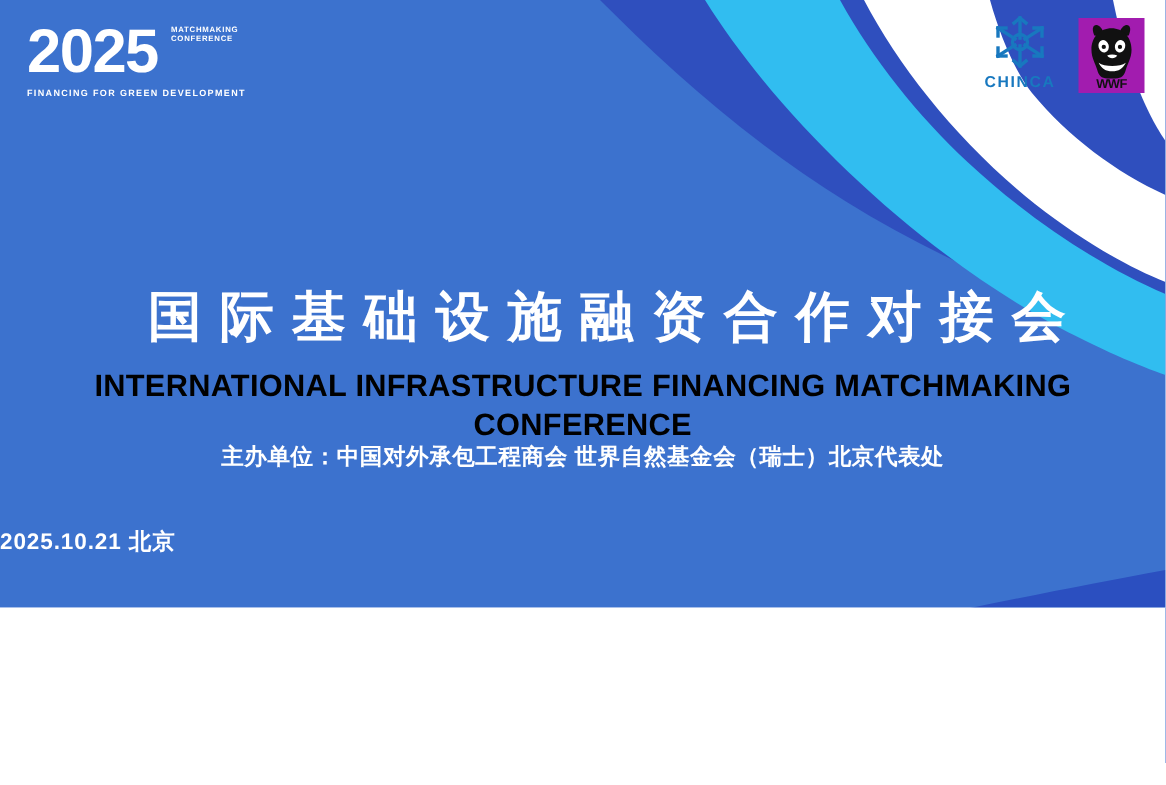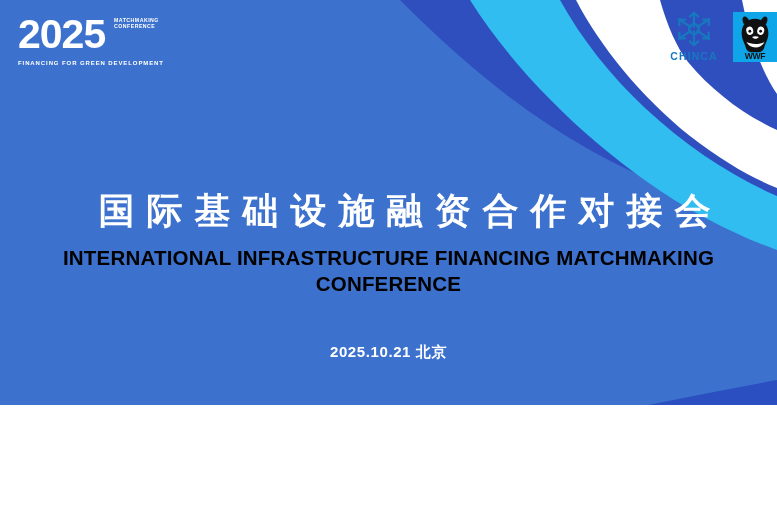--- a/index.html
+++ b/index.html
@@ -67,24 +67,24 @@
     line-height: 8px;
     font-weight: 700;
     letter-spacing: 0.9px;
     white-space: nowrap;
     text-transform: uppercase;
   }
 
   
   #logo-group-right {
     position: absolute;
-    right: 0;
+    right: 14px;
     top: 8px;
     display: flex;
-    align-items: center;
+    align-items: flex-start;
     gap: 10px;
     z-index: 6;
   }
   #chinca-logo {
     width: 58px;
     text-align: center;
   }
   #chinca-logo .chinca-mark {
     width: 44px;
     height: 40px;
@@ -95,21 +95,21 @@
     margin-top: 1px;
     color: #1878bf;
     font-size: 10.5px;
     font-weight: 700;
     letter-spacing: 1.1px;
     font-family: "Liberation Sans", "DejaVu Sans", sans-serif;
   }
   #wwf-logo {
     width: 44px;
     height: 50px;
-    background: #0ea5e9;
+    background: #a21caf;
     padding: 1px;
     box-sizing: border-box;
     margin-top: 4px;
   }
   #wwf-logo svg { display: block; width: 100%; height: 100%; }
 
   
   #content {
     position: absolute;
     left: 0;
@@ -155,22 +155,22 @@
     color: #ffffff;
     font-size: 15px;
     line-height: 22px;
     font-weight: 700;
     letter-spacing: 0.4px;
   }
   #event-meta {
     position: absolute;
     left: 0;
     right: 0;
-    top: 341px;
-    text-align: center;
+    top: 351px;
+    text-align: left;
     color: #ffffff;
     font-size: 15px;
     line-height: 22px;
     font-weight: 700;
     letter-spacing: 0.6px;
   }
 </style>
 </head>
 <body>
 
@@ -263,16 +263,17 @@
         </g>
         <text x="22" y="48" text-anchor="middle" font-family="Liberation Sans, sans-serif" font-size="9" font-weight="700" fill="#111111" letter-spacing="-0.4">WWF</text>
       </svg>
     </div>
 
   </div>
 
   <div id="content">
     <div id="title-cn">国际基础设施融资合作对接会</div>
     <div id="title-en">INTERNATIONAL INFRASTRUCTURE FINANCING MATCHMAKING CONFERENCE</div>
+    <div id="organizers">主办单位：中国对外承包工程商会 世界自然基金会（瑞士）北京代表处</div>
     <div id="event-meta">2025.10.21  北京</div>
   </div>
 
 </div>
 
 </body></html>

